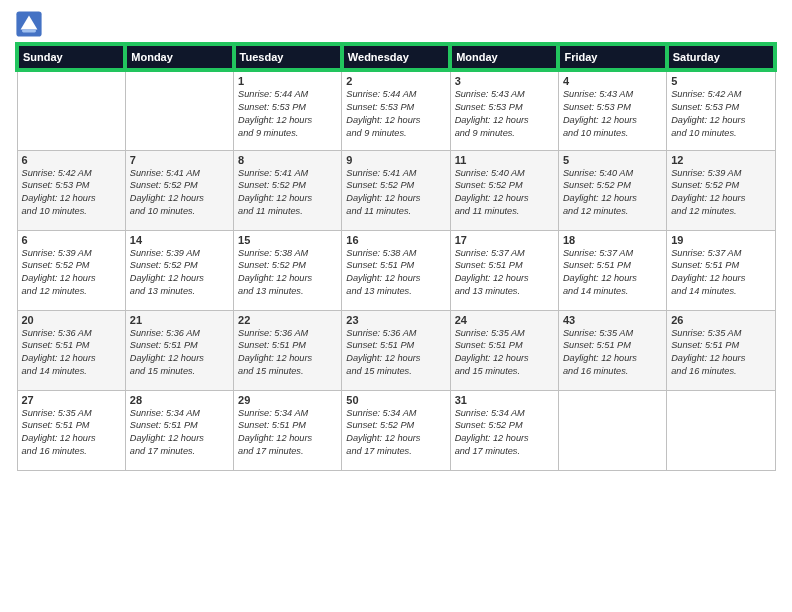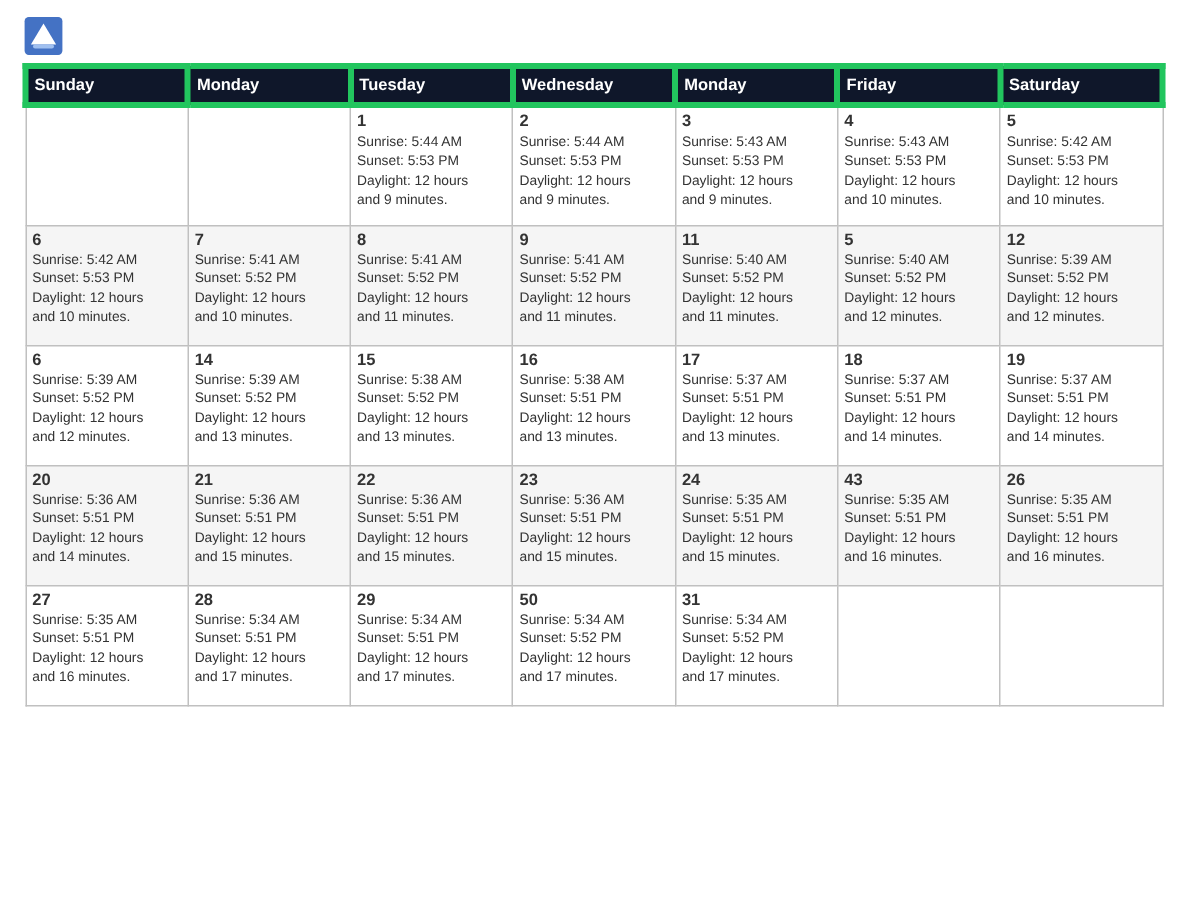--- a/index.html
+++ b/index.html
@@ -76,20 +76,21 @@
     }
     .day-number {
       font-size: 11px;
       font-weight: bold;
       display: block;
       margin-bottom: 1px;
     }
     .day-info {
       line-height: 1.4;
       font-size: 9.2px;
+      font-style: italic;
     }
     .empty-cell {
       background: #fff !important;
     }
   </style>
 </head>
 <body>
 
 <div class="container">
   <div class="header-row">

